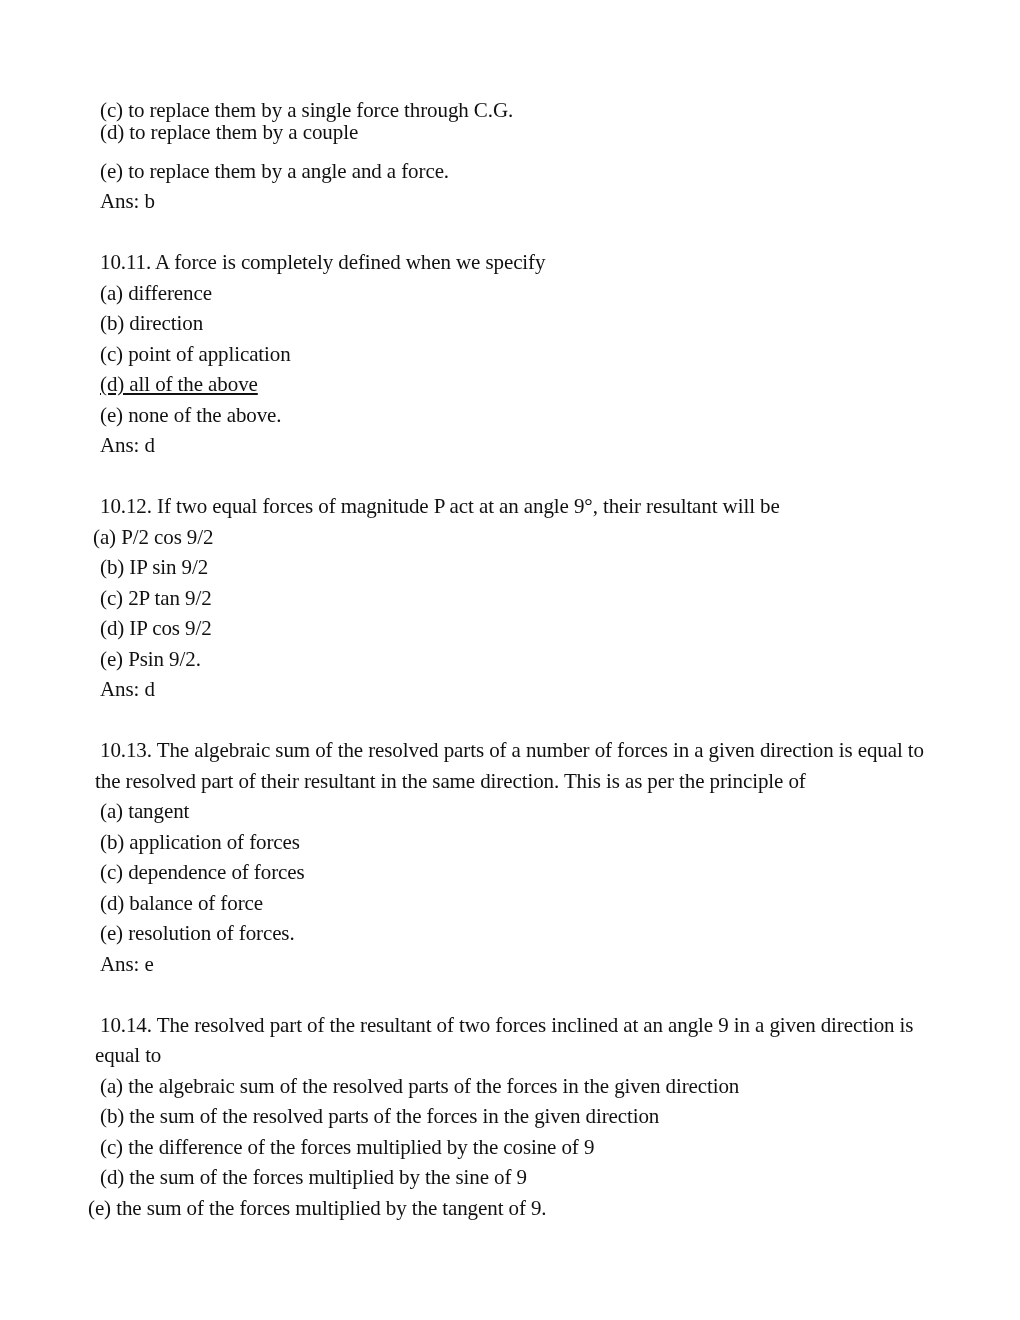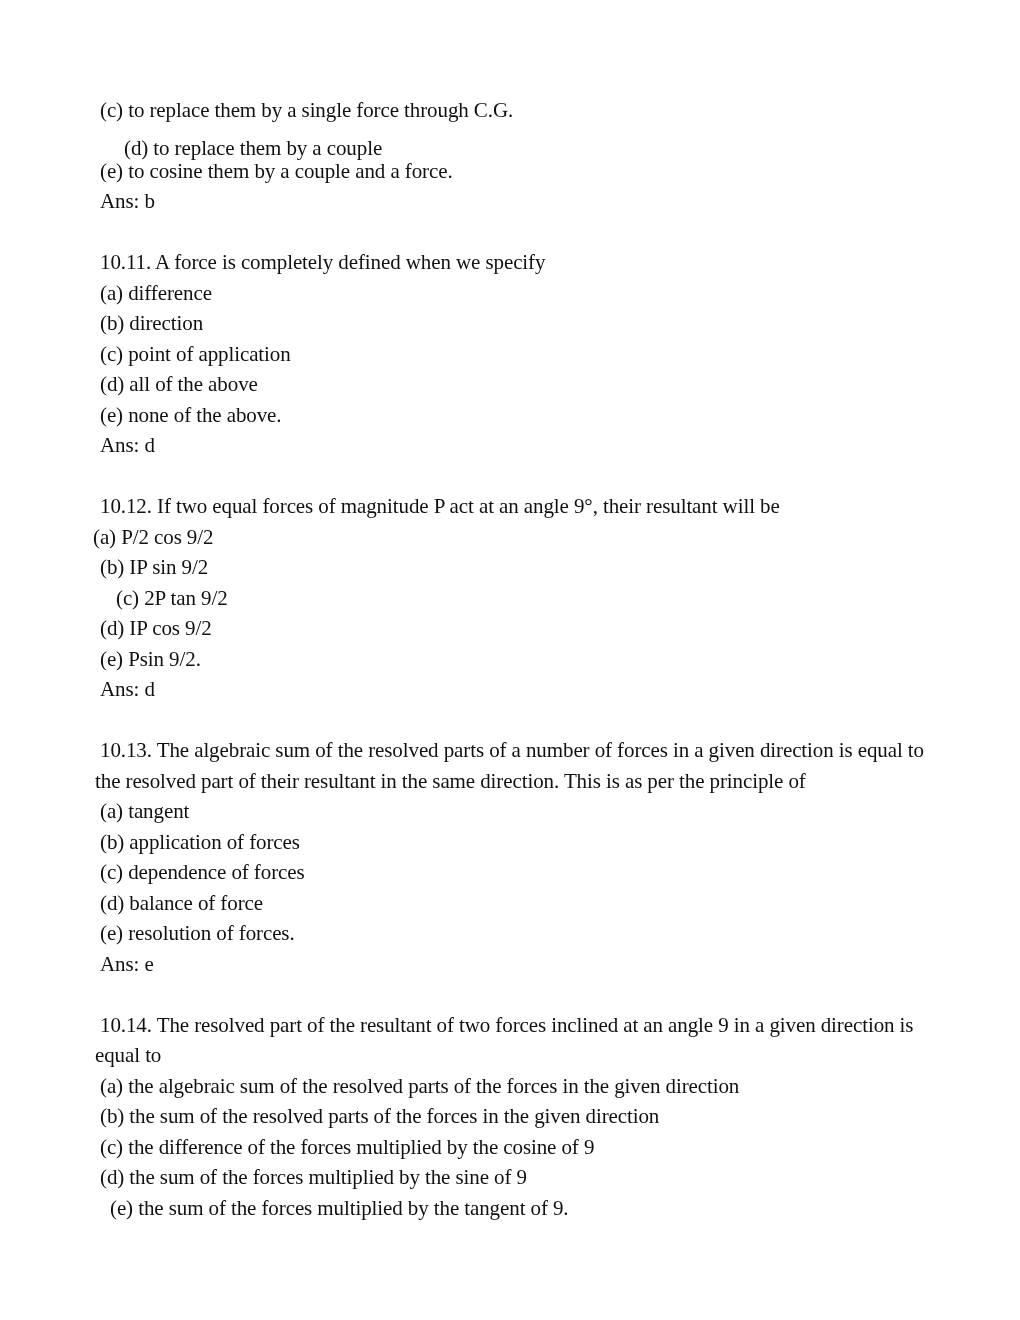--- a/index.html
+++ b/index.html
@@ -14,40 +14,40 @@
       line-height: 24px;
       white-space: nowrap;
       letter-spacing: -0.1px;
     }
   </style>
 </head>
 <body>
 
 <div>
   <div class="line" style="left:100px; top:98px;">(c) to replace them by a single force through C.G.</div>
-  <div class="line" style="left:100px; top:136px;margin-left:24px;">(d) to replace them by a couple</div>
-  <div class="line" style="left:100px; top:159px;">(e) to cosine them by a couple and a force.</div>
+  <div class="line" style="left:100px; top:120px;">(d) to replace them by a couple</div>
+  <div class="line" style="left:100px; top:159px;">(e) to replace them by a angle and a force.</div>
   <div class="line" style="left:100px; top:189px;">Ans: b</div>
 </div>
 
 <div>
   <div class="line" style="left:100px; top:250px;font-family:Liberation Serif, serif;">10.11. A force is completely defined when we specify</div>
   <div class="line" style="left:100px; top:281px;">(a) difference</div>
   <div class="line" style="left:100px; top:311px;">(b) direction</div>
   <div class="line" style="left:100px; top:342px;">(c) point of application</div>
-  <div class="line" style="left:100px; top:372px;">(d) all of the above</div>
+  <div class="line" style="left:100px; top:372px;text-decoration:underline;">(d) all of the above</div>
   <div class="line" style="left:100px; top:403px;">(e) none of the above.</div>
   <div class="line" style="left:100px; top:433px;">Ans: d</div>
 </div>
 
 <div>
   <div class="line" style="left:100px; top:494px;">10.12. If two equal forces of magnitude P act at an angle 9°, their resultant will be</div>
   <div class="line" style="left:93px; top:525px;">(a) P/2 cos 9/2</div>
   <div class="line" style="left:100px; top:555px;">(b) IP sin 9/2</div>
-  <div class="line" style="left:116px; top:586px;">(c) 2P tan 9/2</div>
+  <div class="line" style="left:100px; top:586px;">(c) 2P tan 9/2</div>
   <div class="line" style="left:100px; top:616px;">(d) IP cos 9/2</div>
   <div class="line" style="left:100px; top:647px;">(e) Psin 9/2.</div>
   <div class="line" style="left:100px; top:677px;">Ans: d</div>
 </div>
 
 <div>
   <div class="line" style="left:100px; top:738px;">10.13. The algebraic sum of the resolved parts of a number of forces in a given direction is equal to</div>
   <div class="line" style="left:95px; top:769px;">the resolved part of their resultant in the same direction. This is as per the principle of</div>
   <div class="line" style="left:100px; top:799px;">(a) tangent</div>
   <div class="line" style="left:100px; top:830px;">(b) application of forces</div>
@@ -57,14 +57,14 @@
   <div class="line" style="left:100px; top:952px;">Ans: e</div>
 </div>
 
 <div>
   <div class="line" style="left:100px; top:1013px;">10.14. The resolved part of the resultant of two forces inclined at an angle 9 in a given direction is</div>
   <div class="line" style="left:95px; top:1043px;">equal to</div>
   <div class="line" style="left:100px; top:1074px;">(a) the algebraic sum of the resolved parts of the forces in the given direction</div>
   <div class="line" style="left:100px; top:1104px;">(b) the sum of the resolved parts of the forces in the given direction</div>
   <div class="line" style="left:100px; top:1135px;">(c) the difference of the forces multiplied by the cosine of 9</div>
   <div class="line" style="left:100px; top:1165px;">(d) the sum of the forces multiplied by the sine of 9</div>
-  <div class="line" style="left:110px; top:1196px;">(e) the sum of the forces multiplied by the tangent of 9.</div>
+  <div class="line" style="left:88px; top:1196px;">(e) the sum of the forces multiplied by the tangent of 9.</div>
 </div>
 
 </body></html>

